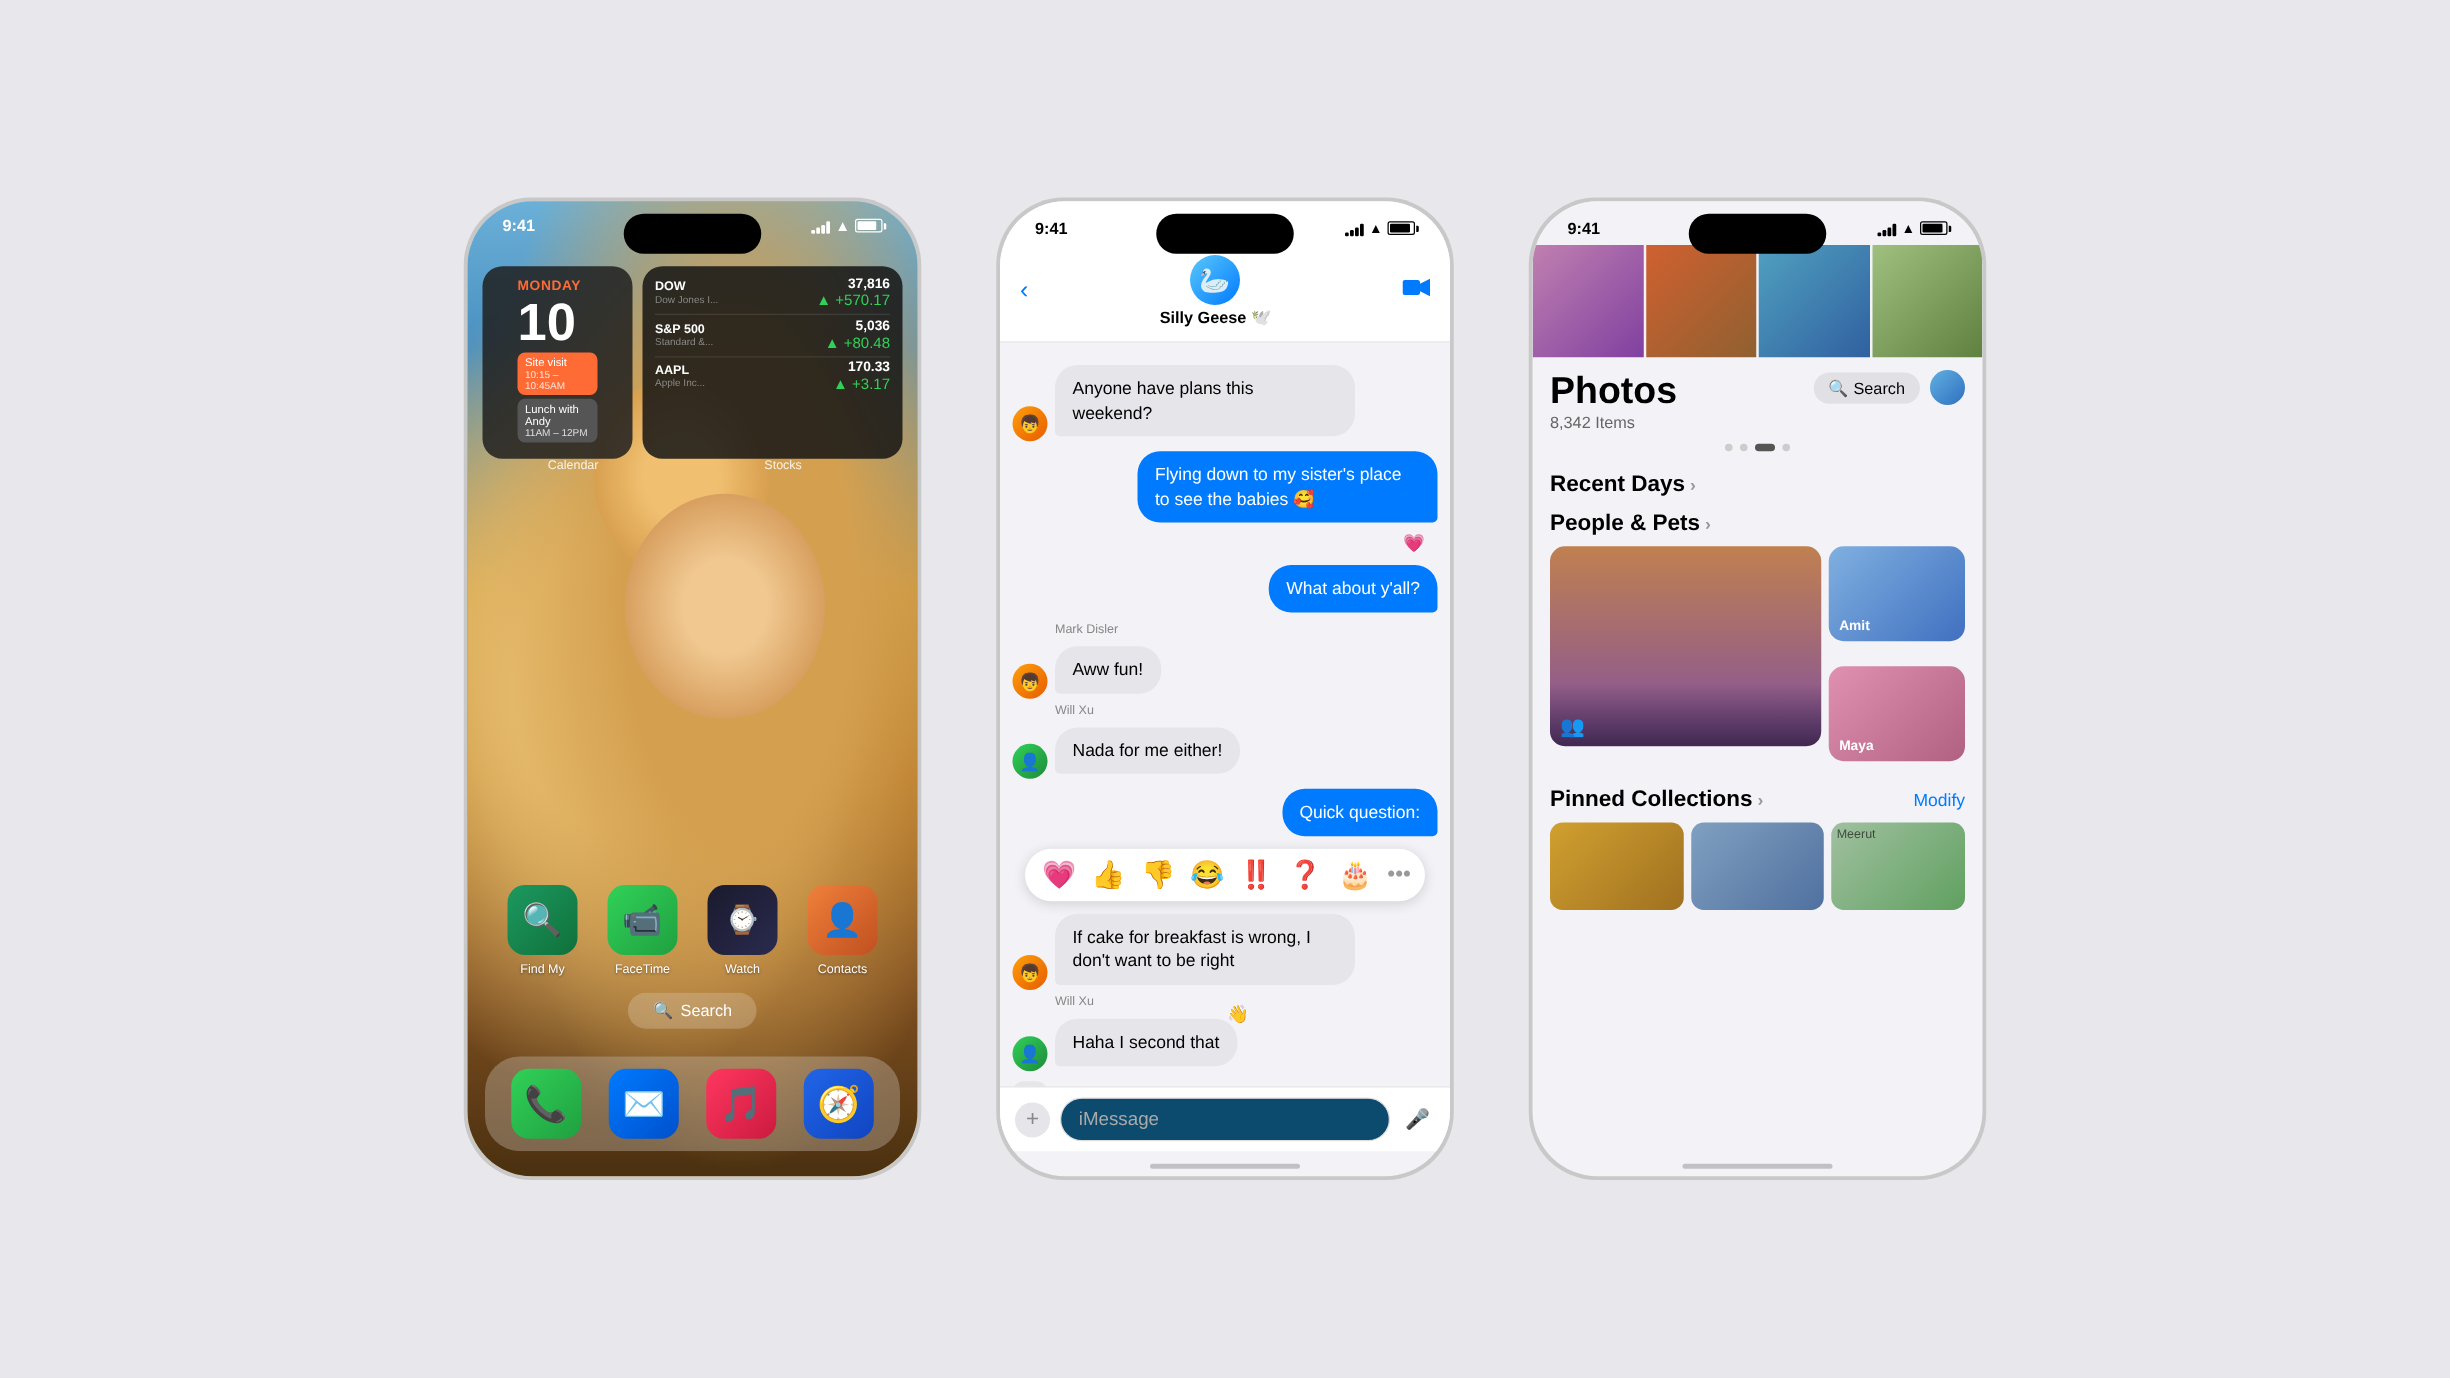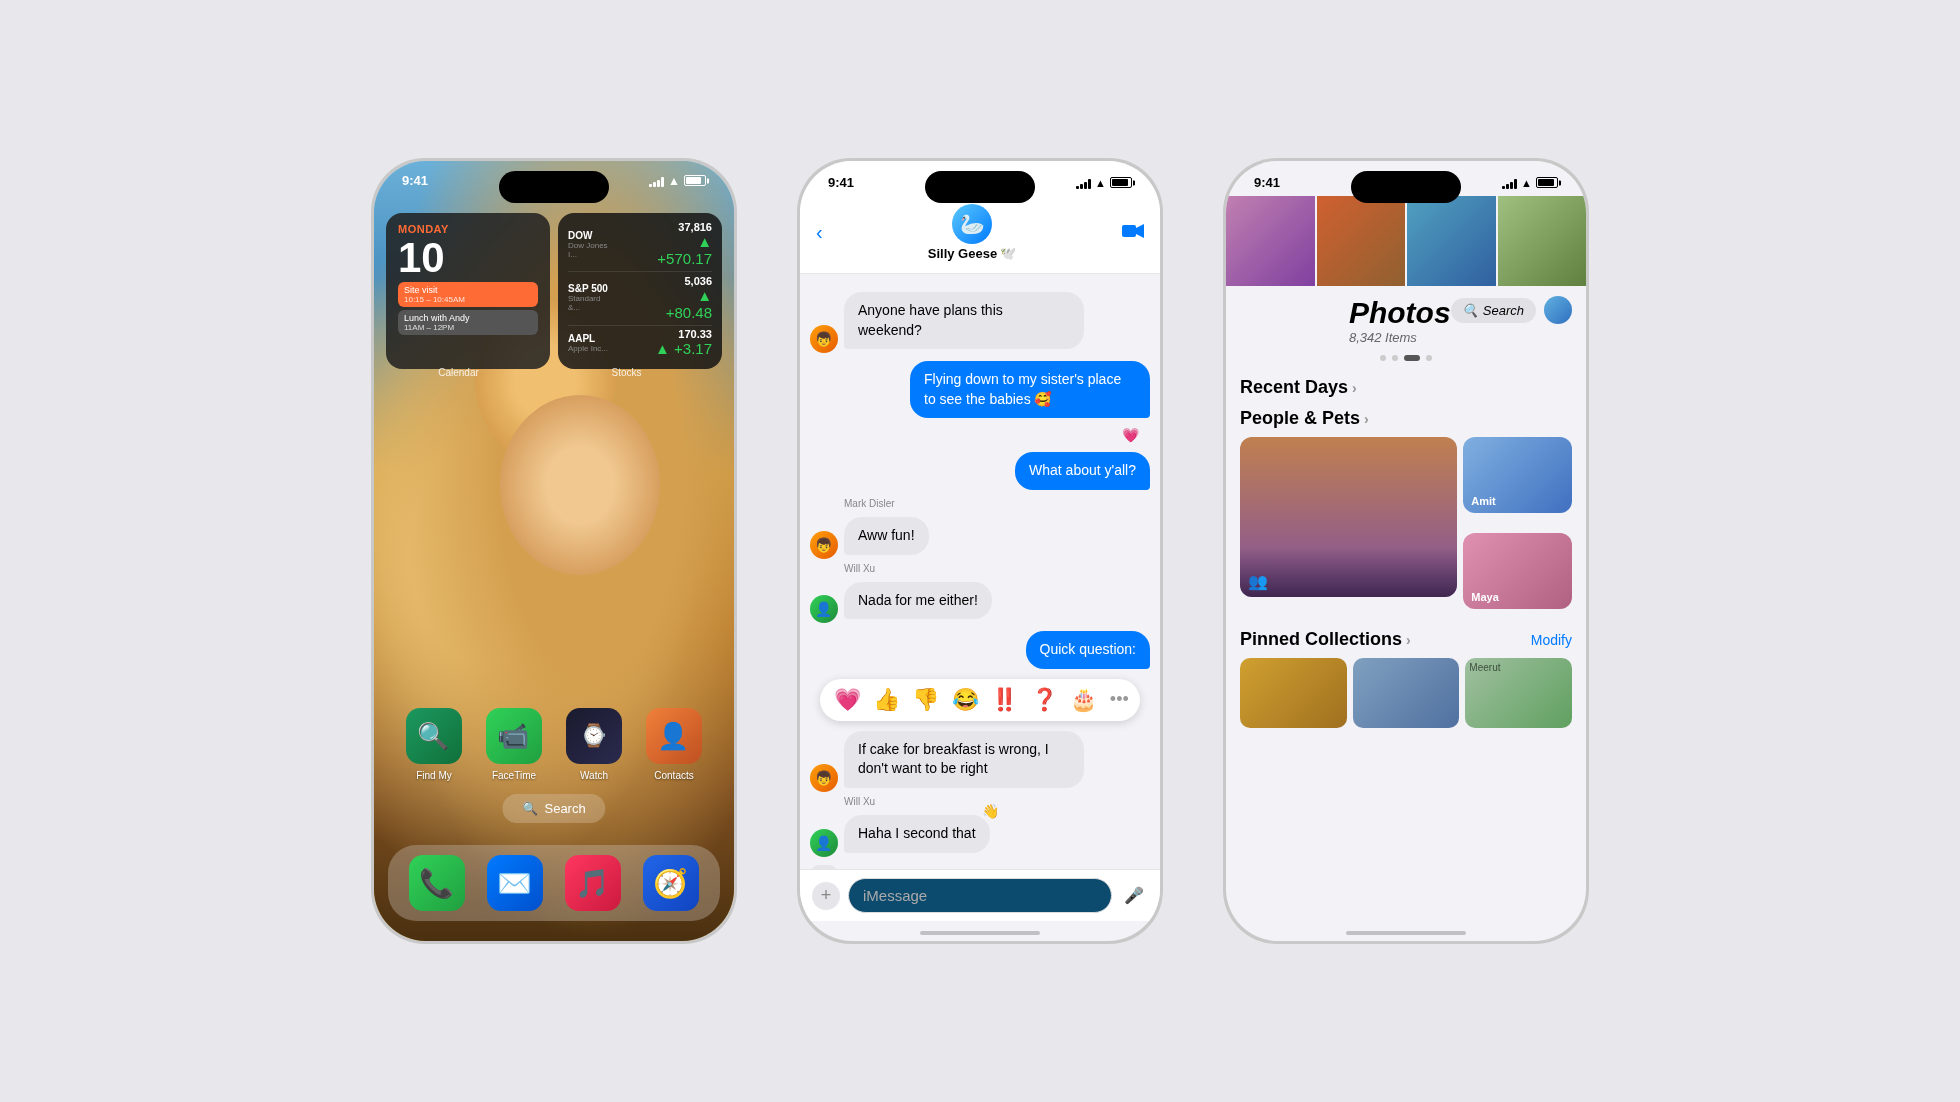--- a/index.html
+++ b/index.html
@@ -94,22 +94,22 @@
       top: 52px;
       left: 12px;
       right: 12px;
       z-index: 5;
       display: flex;
       gap: 8px;
     }
     .calendar-widget {
       background: rgba(30,30,30,0.85);
       border-radius: 16px;
-      padding: 10px 12px;
-      width: 164px;
+      padding: 10px 28px;
+      width: 120px;
       color: white;
     }
     .cal-header {
       font-size: 11px;
       color: #ff6b35;
       text-transform: uppercase;
       font-weight: 600;
       letter-spacing: 0.5px;
     }
     .cal-day {
@@ -146,21 +146,21 @@
       justify-content: space-between;
       align-items: center;
       margin-bottom: 4px;
       font-size: 9px;
       gap: 11px;
     }
     .stock-name { font-weight: 600; font-size: 10px; }
     .stock-sub { color: #888; font-size: 8px; }
     .stock-price { text-align: right; }
     .stock-price .price { font-size: 11px; font-weight: 600; }
-    .stock-change { color: #30d158; font-size: 15px; margin-left: 36px; }
+    .stock-change { color: #30d158; font-size: 12px; margin-left: 36px; }
 
     
     .app-row {
       position: absolute;
       bottom: 160px;
       left: 20px;
       right: 20px;
       z-index: 5;
       display: flex;
       justify-content: space-around;
@@ -440,24 +440,23 @@
     }
     .photo-strip-item:nth-child(4) { 
       background: linear-gradient(135deg, #a0c0d0, #6090b0);
     }
     .photos-body {
       padding: 0 14px;
       overflow: hidden;
     }
     .photos-title-row {
       display: flex;
-      justify-content: flex-end;
+      justify-content: space-between;
       align-items: flex-start;
       padding: 10px 0 4px;
-      font-style: italic;
     }
     .photos-app-title {
       font-size: 30px;
       font-weight: 700;
       color: #000;
     }
     .photos-count {
       font-size: 13px;
       color: #666;
     }

